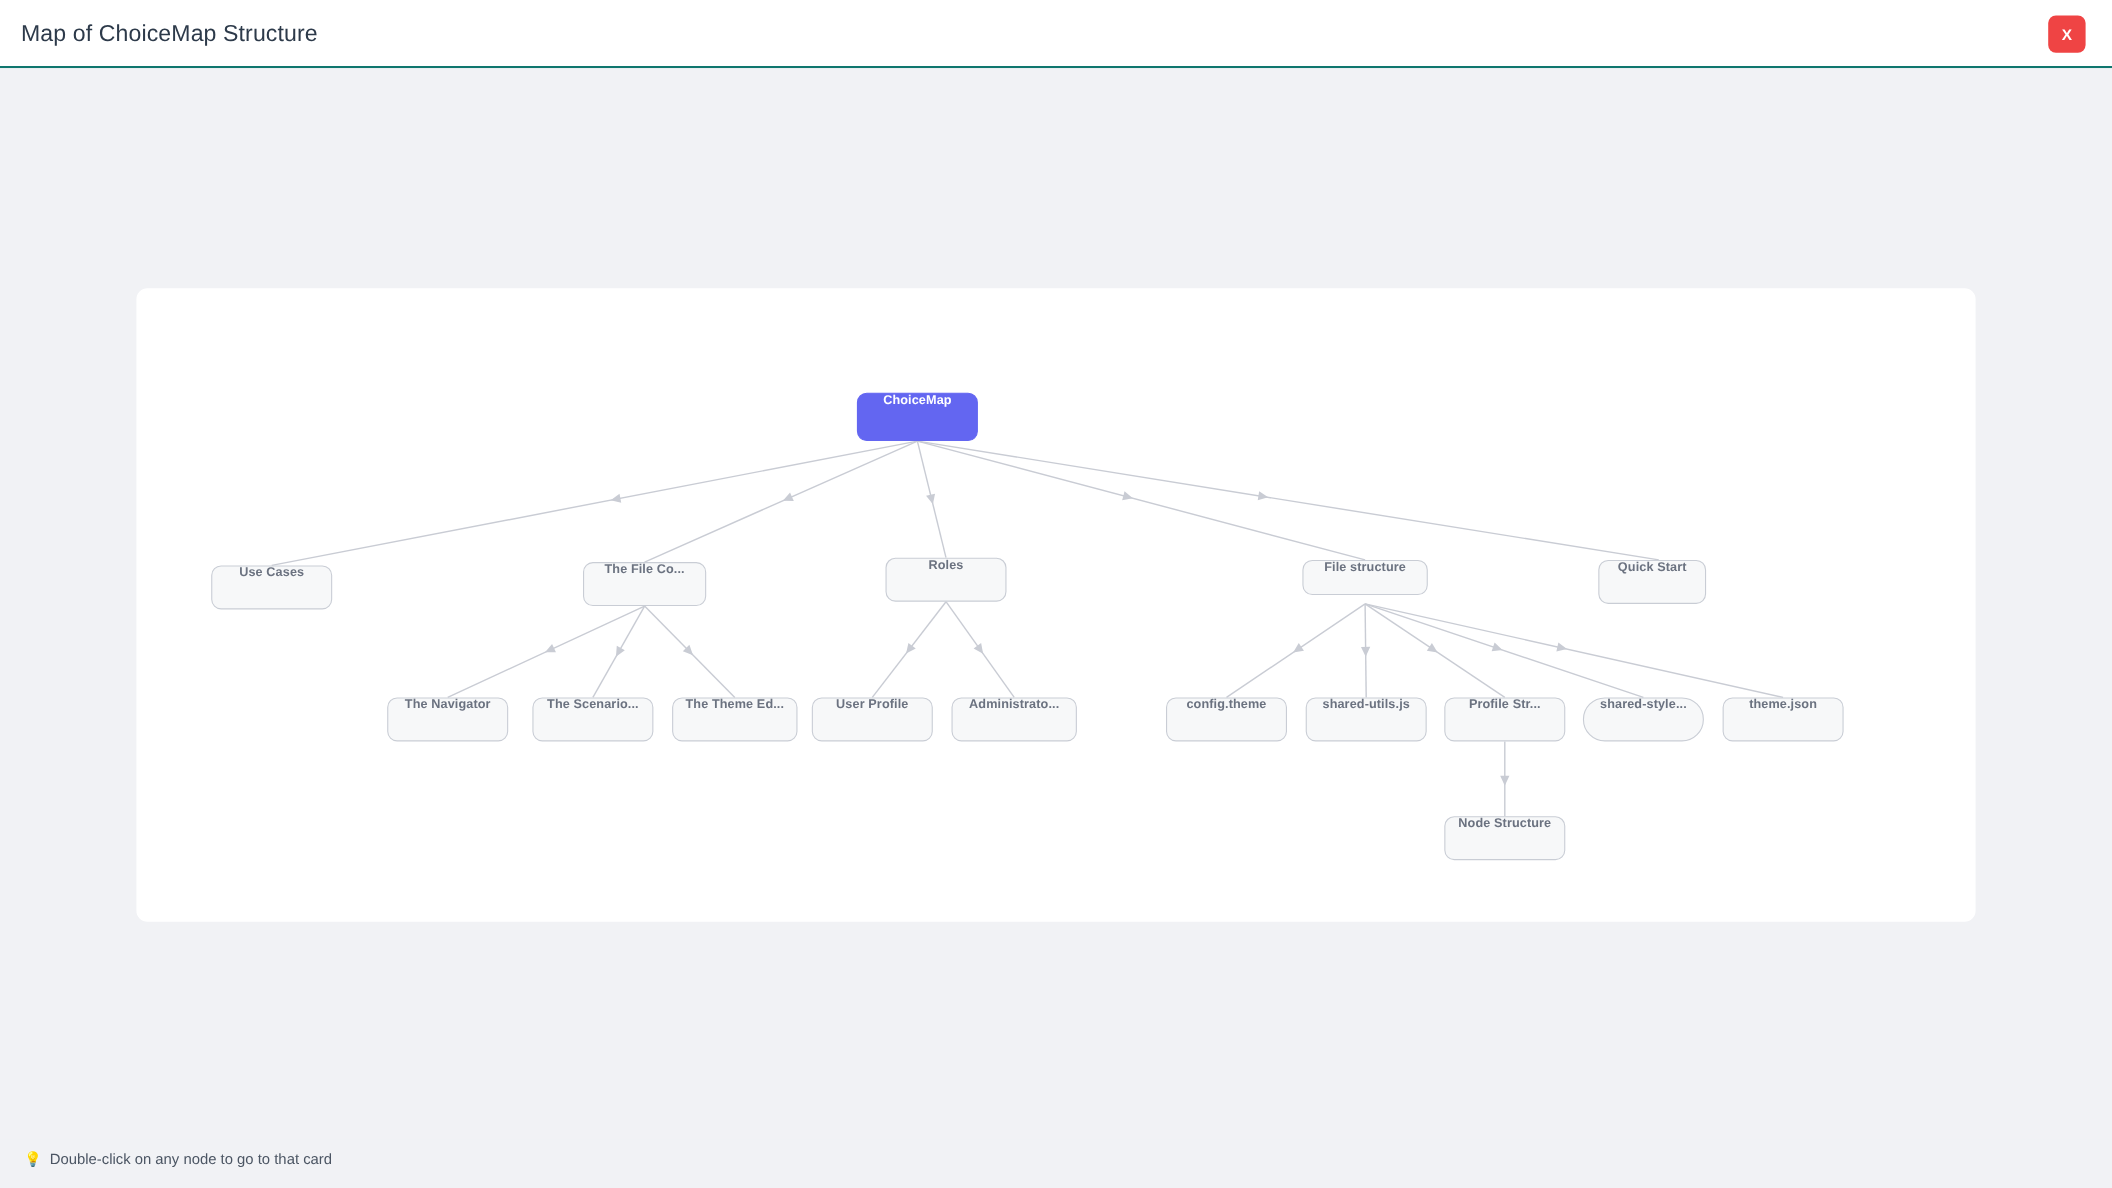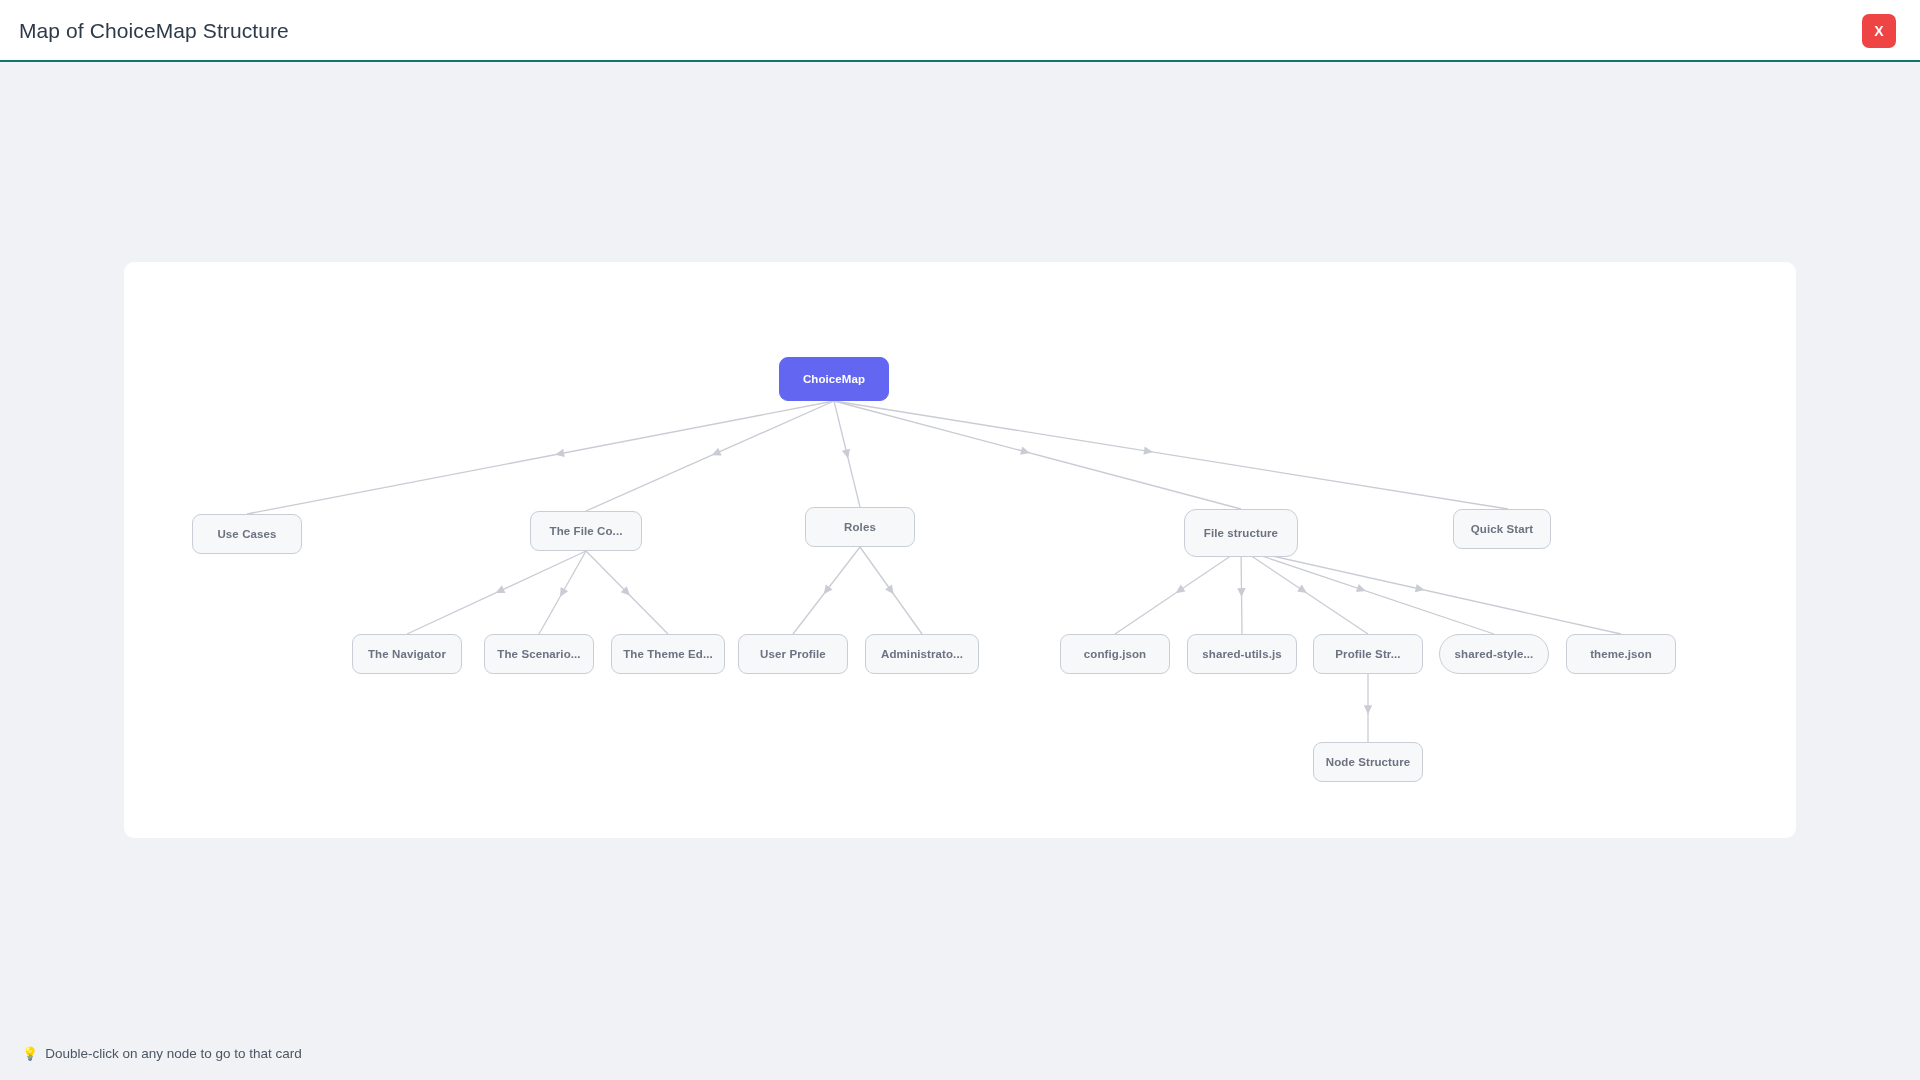--- a/index.html
+++ b/index.html
@@ -87,21 +87,21 @@
     top: 0; left: 0;
     width: 1672px;
     height: 576px;
     pointer-events: none;
   }
 
   
   .node {
     position: absolute;
     display: flex;
-    align-items: center;
+    align-items: flex-start;
     justify-content: center;
     border-radius: 9px;
     text-align: center;
     cursor: pointer;
     user-select: none;
   }
 
   .node-plain {
     background: #f7f8f9;
     border: 1px solid #c9cdd5;
@@ -197,21 +197,21 @@
         </div>
         <div class="node node-plain" style="left: 68px; top: 252px; width: 110px; height: 40px;">
           <span>Use Cases</span>
         </div>
         <div class="node node-plain" style="left: 406px; top: 249px; width: 112px; height: 40px;">
           <span>The File Co...</span>
         </div>
         <div class="node node-plain" style="left: 681px; top: 245px; width: 110px; height: 40px;">
           <span>Roles</span>
         </div>
-        <div class="node node-plain" style="left: 1060px; top: 247px; width: 114px; height: 48px; border-radius: 12px;">
+        <div class="node node-plain" style="left: 1060px; top: 247px; width: 114px; height: 32px;">
           <span>File structure</span>
         </div>
         <div class="node node-plain" style="left: 1329px; top: 247px; width: 98px; height: 40px;">
           <span>Quick Start</span>
         </div>
         <div class="node node-plain" style="left: 228px; top: 372px; width: 110px; height: 40px;">
           <span>The Navigator</span>
         </div>
         <div class="node node-plain" style="left: 360px; top: 372px; width: 110px; height: 40px;">
           <span>The Scenario...</span>
@@ -219,21 +219,21 @@
         <div class="node node-plain" style="left: 487px; top: 372px; width: 114px; height: 40px;">
           <span>The Theme Ed...</span>
         </div>
         <div class="node node-plain" style="left: 614px; top: 372px; width: 110px; height: 40px;">
           <span>User Profile</span>
         </div>
         <div class="node node-plain" style="left: 741px; top: 372px; width: 114px; height: 40px;">
           <span>Administrato...</span>
         </div>
         <div class="node node-plain" style="left: 936px; top: 372px; width: 110px; height: 40px;">
-          <span>config.json</span>
+          <span>config.theme</span>
         </div>
         <div class="node node-plain" style="left: 1063px; top: 372px; width: 110px; height: 40px;">
           <span>shared-utils.js</span>
         </div>
         <div class="node node-plain" style="left: 1189px; top: 372px; width: 110px; height: 40px;">
           <span>Profile Str...</span>
         </div>
         <div class="node node-plain" style="left: 1315px; top: 372px; width: 110px; height: 40px; border-radius: 20px;">
           <span>shared-style...</span>
         </div>

